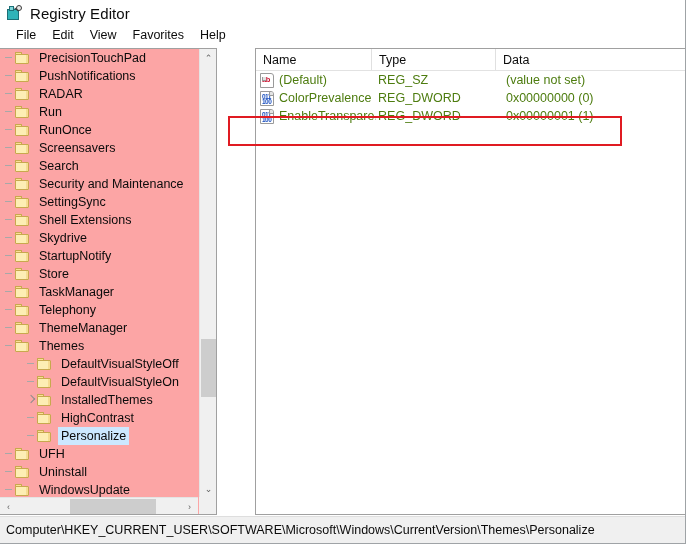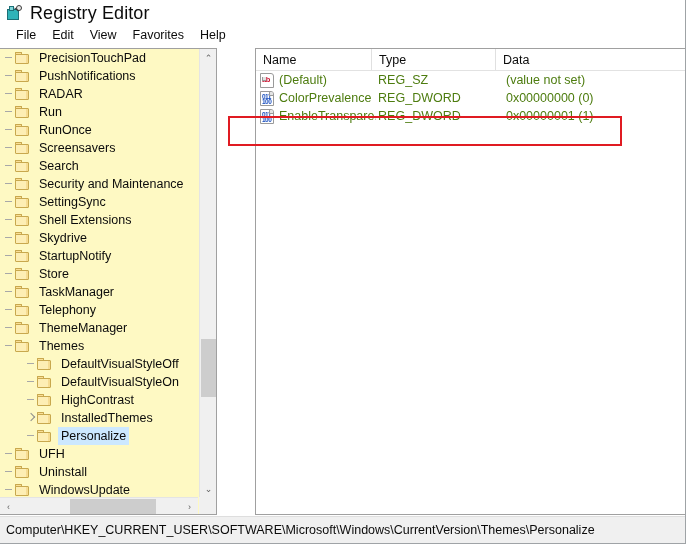--- a/index.html
+++ b/index.html
@@ -62,21 +62,21 @@
   }
   .app-icon .key::after {
     content: "";
     position: absolute;
     left: 0px; top: 5px;
     width: 5px; height: 1px;
     background: #3a3a3a;
     transform: rotate(40deg);
   }
   .title-text {
-    font-size: 18px;
+    font-size: 15px;
     color: #0b0b0b;
     letter-spacing: 0.1px;
     white-space: nowrap;
   }
 
   
   .menubar {
     position: absolute;
     left: 0; top: 26px;
     width: 686px; height: 22px;
@@ -91,21 +91,21 @@
     padding: 2px 8px;
     white-space: nowrap;
     cursor: default;
   }
 
   
   .tree-pane {
     position: absolute;
     left: 0; top: 48px;
     width: 217px; height: 467px;
-    background: #fef9c3;
+    background: #fca5a5;
     border: 1px solid #a0a0a0;
     border-left: none;
     overflow: hidden;
   }
   .tree-inner {
     position: absolute;
     left: 0; top: 0;
     width: 198px; height: 448px;
     overflow: hidden;
   }
@@ -524,34 +524,34 @@
         </div>
         <div class="tree-row indent-2">
           <span class="tw-dots"></span>
           <span class="folder">
             <span class="tab"></span>
             <span class="body"></span>
           </span>
           <span class="tree-label">DefaultVisualStyleOn</span>
         </div>
         <div class="tree-row indent-2">
+          <span class="chev"></span>
+          <span class="folder">
+            <span class="tab"></span>
+            <span class="body"></span>
+          </span>
+          <span class="tree-label">InstalledThemes</span>
+        </div>
+        <div class="tree-row indent-2">
           <span class="tw-dots"></span>
           <span class="folder">
             <span class="tab"></span>
             <span class="body"></span>
           </span>
           <span class="tree-label">HighContrast</span>
-        </div>
-        <div class="tree-row indent-2">
-          <span class="chev"></span>
-          <span class="folder">
-            <span class="tab"></span>
-            <span class="body"></span>
-          </span>
-          <span class="tree-label">InstalledThemes</span>
         </div>
         <div class="tree-row indent-2 selected">
           <span class="tw-dots"></span>
           <span class="folder">
             <span class="tab"></span>
             <span class="body"></span>
           </span>
           <span class="tree-label">Personalize</span>
         </div>
         <div class="tree-row indent-1">

